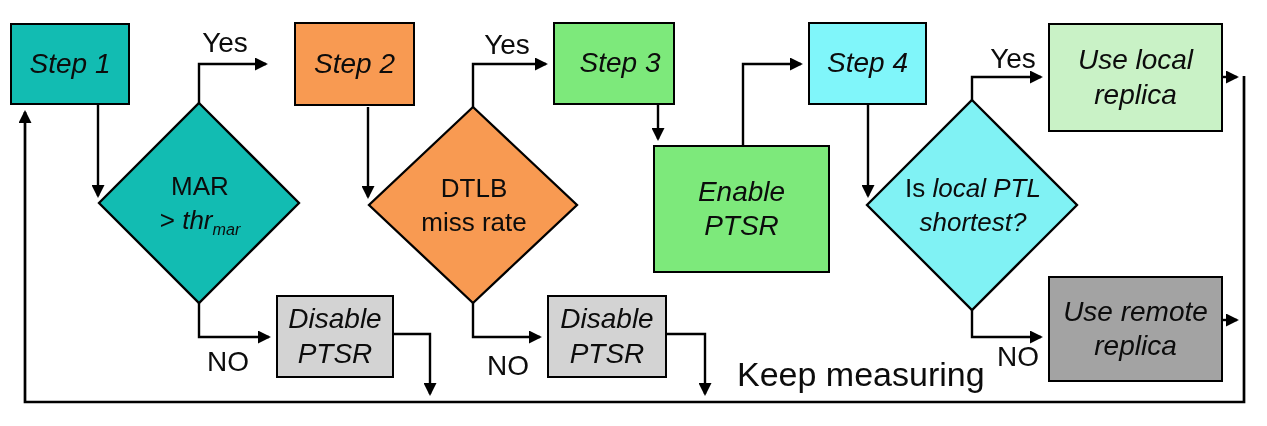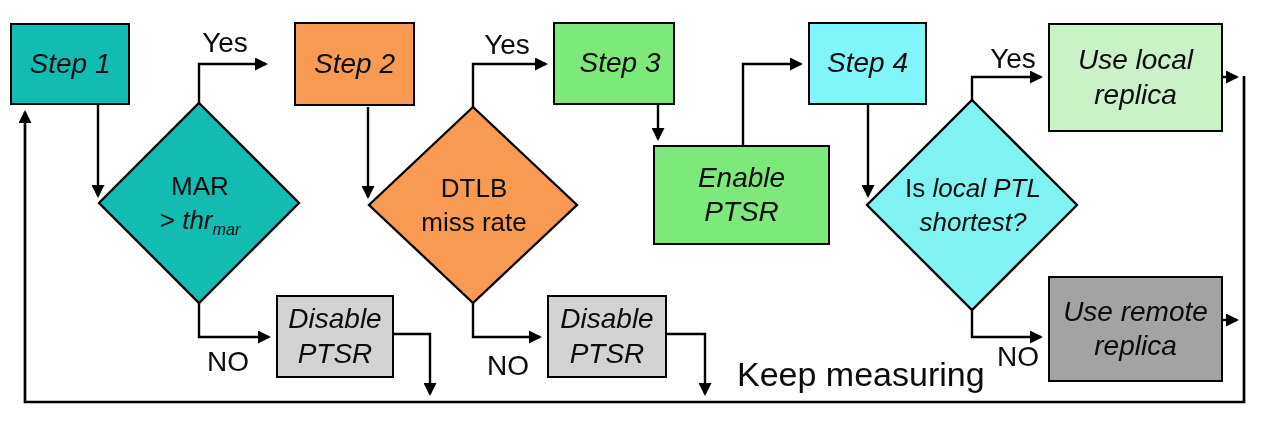--- a/index.html
+++ b/index.html
@@ -89,21 +89,21 @@
   </div>
 
   <div class="rect" style="left: 553px; top: 22px; width: 122px; height: 83px; background: rgb(125, 233, 123); padding-left: 12px;">
     <span>Step 3</span>
   </div>
 
   <div class="rect" style="left: 808px; top: 22px; width: 119px; height: 83px; background: rgb(128, 246, 250);">
     <span>Step 4</span>
   </div>
 
-  <div class="rect" style="left: 653px; top: 145px; width: 177px; height: 100px; background: rgb(125, 233, 123);">
+  <div class="rect" style="left: 653px; top: 145px; width: 177px; height: 128px; background: rgb(125, 233, 123);">
     <span style="max-width:112px;">Enable PTSR</span>
   </div>
 
   <div class="rect" style="left: 276px; top: 295px; width: 118px; height: 83px; background: rgb(211, 211, 211);">
     <span style="max-width:100px;">Disable PTSR</span>
   </div>
 
   <div class="rect" style="left: 547px; top: 295px; width: 120px; height: 83px; background: rgb(211, 211, 211);">
     <span style="max-width:100px;">Disable PTSR</span>
   </div>

